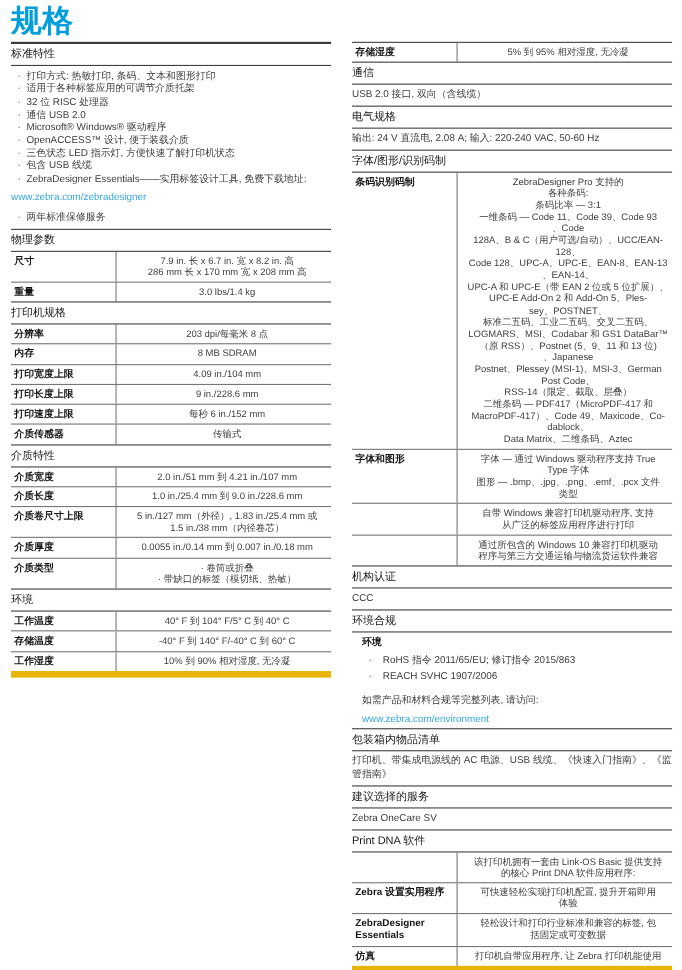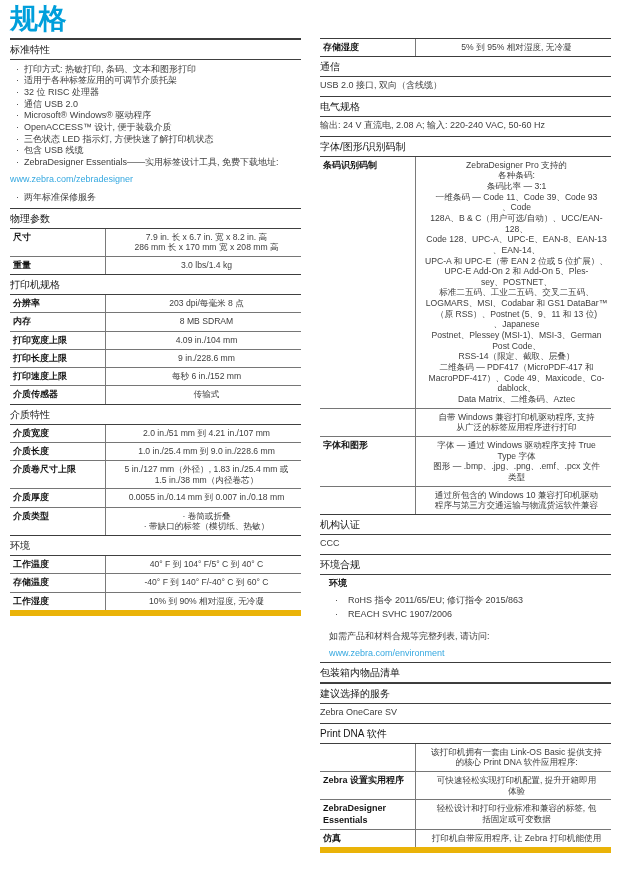--- a/index.html
+++ b/index.html
@@ -262,38 +262,38 @@
               <div class="vline">Postnet、Plessey (MSI-1)、MSI-3、German</div>
               <div class="vline">Post Code、</div>
               <div class="vline">RSS-14（限定、截取、层叠）</div>
               <div class="vline">二维条码 — PDF417（MicroPDF-417 和</div>
               <div class="vline">MacroPDF-417）、Code 49、Maxicode、Co-</div>
               <div class="vline">dablock、</div>
               <div class="vline">Data Matrix、二维条码、Aztec</div>
             </div>
           </div>
           <div class="spec-row">
-            <div class="cell-label"></div>
-            <div class="cell-value">
-              <div class="vline">自带 Windows 兼容打印机驱动程序, 支持</div>
-              <div class="vline">从广泛的标签应用程序进行打印</div>
-            </div>
-          </div>
-          <div class="spec-row">
             <div class="cell-label">字体和图形</div>
             <div class="cell-value">
               <div class="vline">字体 — 通过 Windows 驱动程序支持 True</div>
               <div class="vline">Type 字体</div>
               <div class="vline">图形 — .bmp、.jpg、.png、.emf、.pcx 文件</div>
               <div class="vline">类型</div>
             </div>
           </div>
           <div class="spec-row">
             <div class="cell-label"></div>
             <div class="cell-value">
+              <div class="vline">自带 Windows 兼容打印机驱动程序, 支持</div>
+              <div class="vline">从广泛的标签应用程序进行打印</div>
+            </div>
+          </div>
+          <div class="spec-row">
+            <div class="cell-label"></div>
+            <div class="cell-value">
               <div class="vline">通过所包含的 Windows 10 兼容打印机驱动</div>
               <div class="vline">程序与第三方交通运输与物流货运软件兼容</div>
             </div>
           </div>
         </div>
         <div class="sec-heading">机构认证</div>
         <div class="para">
           <div class="pline">CCC</div>
         </div>
         <div class="sec-heading">环境合规</div>
@@ -306,20 +306,23 @@
           <div class="bullet">
             <span class="dot">·</span>
             <span class="btxt">REACH SVHC 1907/2006</span>
           </div>
         </div>
         <div class="para ind">
           <div class="pline">如需产品和材料合规等完整列表, 请访问:</div>
         </div>
         <a class="link ind" href="#">www.zebra.com/environment</a>
         <div class="sec-heading">包装箱内物品清单</div>
+        <div class="para">
+          <div class="pline">打印机、带集成电源线的 AC 电源、USB 线缆、《快速入门指南》、《监管指南》</div>
+        </div>
         <div class="sec-heading">建议选择的服务</div>
         <div class="para">
           <div class="pline">Zebra OneCare SV</div>
         </div>
         <div class="sec-heading">Print DNA 软件</div>
         <div class="spec-table end-line">
           <div class="spec-row">
             <div class="cell-label"></div>
             <div class="cell-value">
               <div class="vline">该打印机拥有一套由 Link-OS Basic 提供支持</div>

